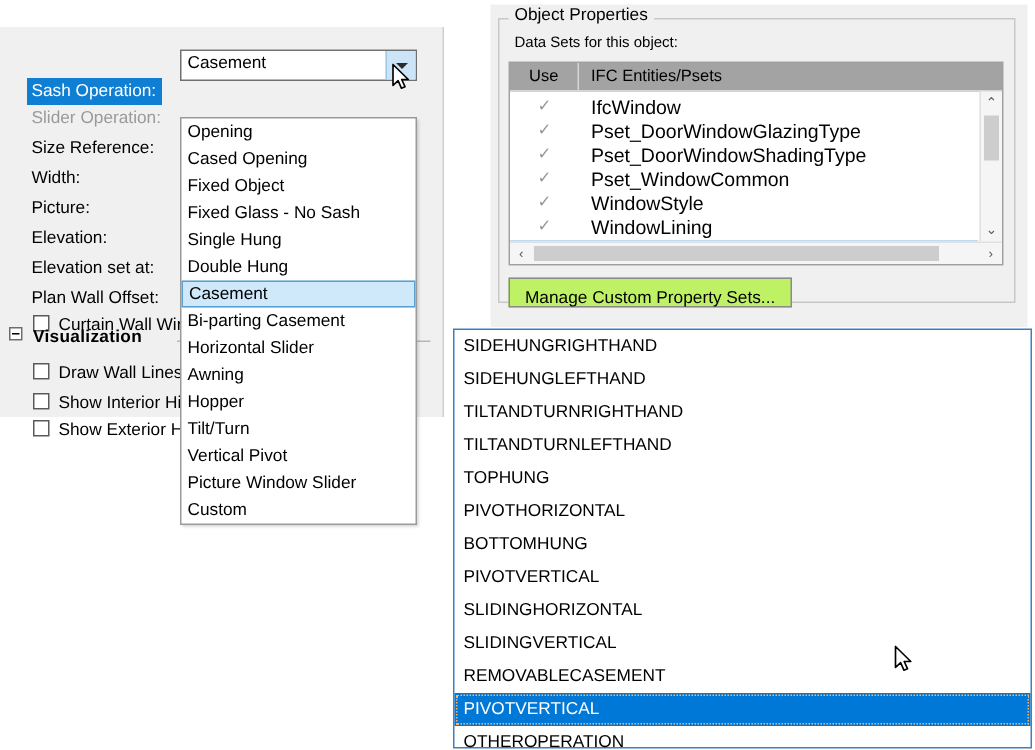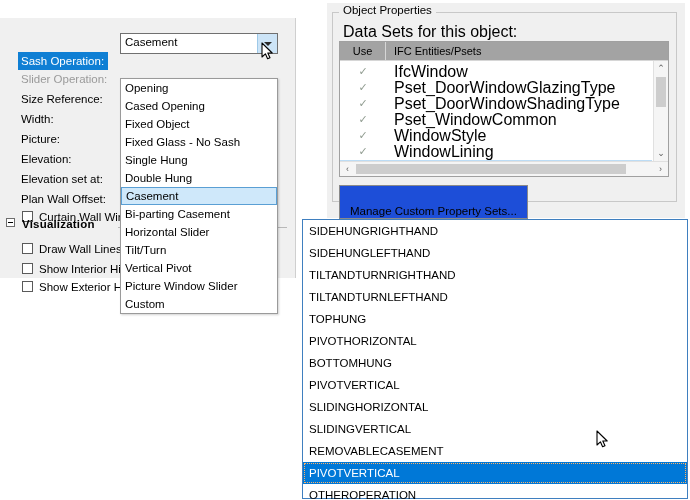--- a/index.html
+++ b/index.html
@@ -118,21 +118,21 @@
   #gb-border{
     position:absolute;left:5px;top:9px;right:8px;height:190px;
     border:1px solid #c8c8c8;
     box-sizing:border-box;
   }
   #gb-title{
     position:absolute;left:12px;top:1px;
     background:#f0f0f0;padding:0 4px;font-size:11.5px;
   }
   #gb-sub{
-    position:absolute;left:16px;top:20px;font-size:16px;
+    position:absolute;left:16px;top:20px;font-size:10px;
   }
 
   #list-frame{
     position:absolute;left:12px;top:38px;width:330px;height:136px;
     background:#ffffff;border:1px solid #a0a0a0;
     box-sizing:border-box;
   }
   #list-head{
     position:absolute;left:0;top:0;right:0;height:19px;
     background:#a3a3a3;border-bottom:1px solid #d6d6d6;
@@ -149,21 +149,21 @@
   }
   .row{
     position:absolute;left:0;right:16px;height:15px;line-height:15px;
   }
   .row.sel{background:#bcdcf5;}
   .row .use{
     position:absolute;left:0;width:46px;text-align:center;
     font-size:11px;color:#8f9b8f;
   }
   .row .ent{
-    position:absolute;left:54px;font-size:16px;white-space:nowrap;text-align:center;
+    position:absolute;left:54px;font-size:13px;white-space:nowrap;text-align:center;
   }
 
   
   #vscroll{
     position:absolute;right:0;top:19px;width:15px;bottom:15px;
     background:#f5f5f5;border-left:1px solid #e0e0e0;
     box-sizing:border-box;
   }
   .sb-arrow{
     position:absolute;left:0;right:0;height:15px;
@@ -185,22 +185,22 @@
     text-align:center;font-size:9px;color:#5a5a5a;
   }
   #hs-left{left:0;} #hs-right{right:0;}
   #hs-thumb{
     position:absolute;left:16px;right:42px;top:2px;bottom:2px;
     background:#cdcdcd;
   }
 
   #manage-btn{
     position:absolute;left:12px;top:182px;
-    height:20px;line-height:18px;padding:16px 10px;
-    background:#1d4ed8;border:1px solid #8a8a8a;
+    height:20px;line-height:18px;padding:4px 10px;
+    background:#bef264;border:1px solid #8a8a8a;
     font-size:11.5px;box-sizing:border-box;
     white-space:nowrap;
   }
 
   
   #ifc-list{
     position:absolute;left:302px;top:219px;width:386px;height:280px;
     background:#ffffff;
     border:1px solid #3f7fbf;
     box-sizing:border-box;
@@ -281,20 +281,22 @@
 <div id="dropdown">
   <div class="dd-item">Opening</div>
   <div class="dd-item">Cased Opening</div>
   <div class="dd-item">Fixed Object</div>
   <div class="dd-item">Fixed Glass - No Sash</div>
   <div class="dd-item">Single Hung</div>
   <div class="dd-item">Double Hung</div>
   <div class="dd-item hover">Casement</div>
   <div class="dd-item">Bi-parting Casement</div>
   <div class="dd-item">Horizontal Slider</div>
+  <div class="dd-item">Awning</div>
+  <div class="dd-item">Hopper</div>
   <div class="dd-item">Tilt/Turn</div>
   <div class="dd-item">Vertical Pivot</div>
   <div class="dd-item">Picture Window Slider</div>
   <div class="dd-item">Custom</div>
 </div>
 
 <div id="obj-props">
   <div id="gb-border"></div>
   <div id="gb-title">Object Properties</div>
   <div id="gb-sub">Data Sets for this object:</div>

